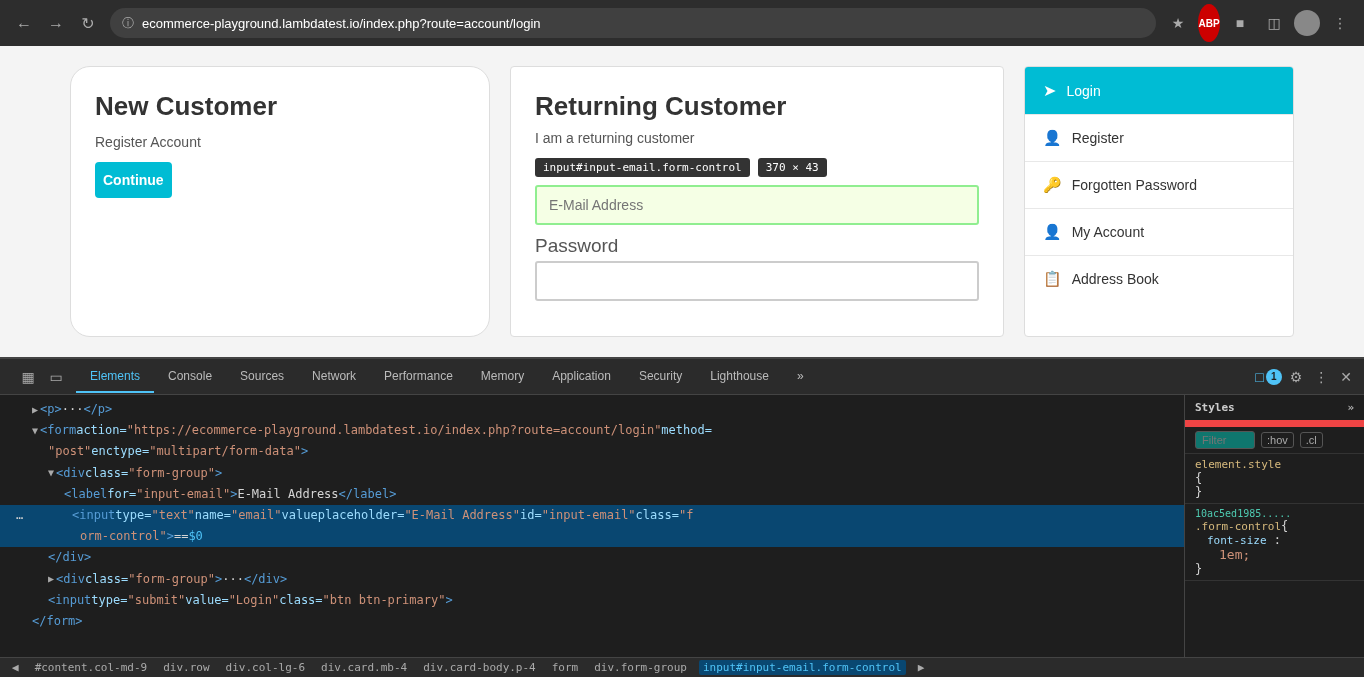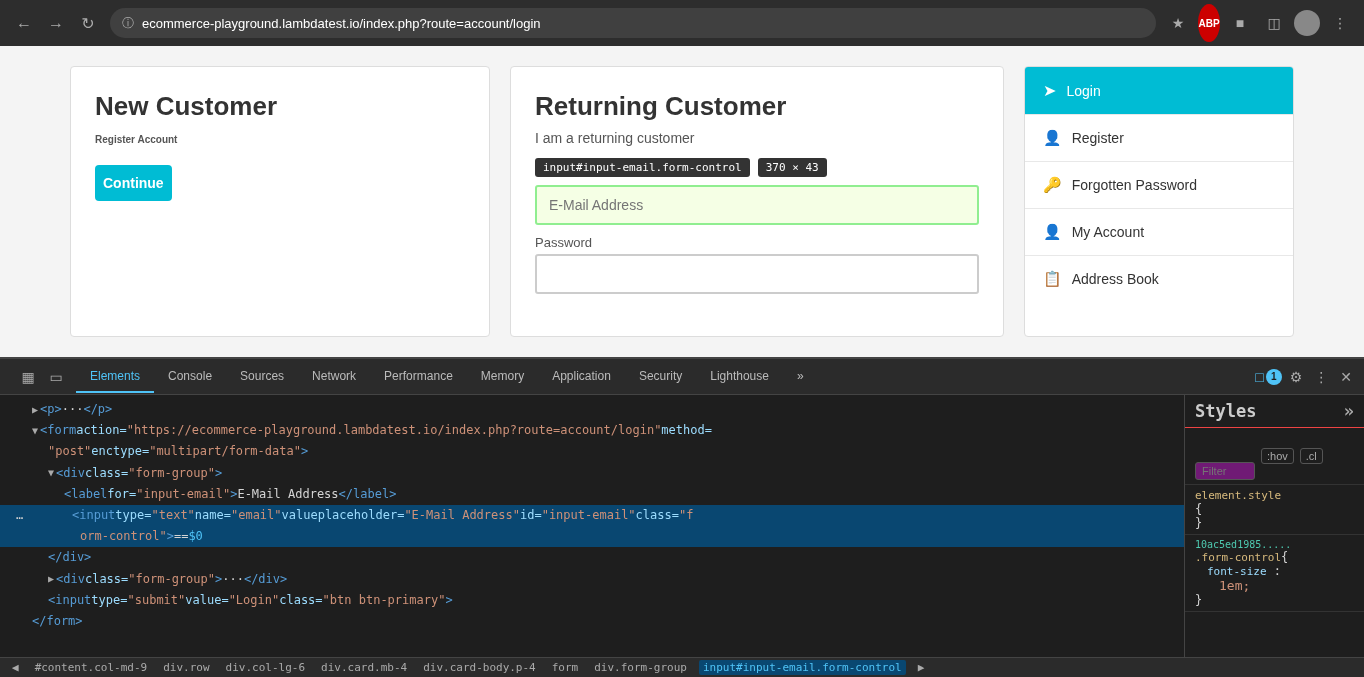--- a/index.html
+++ b/index.html
@@ -62,42 +62,43 @@
 
     .card {
       background: white;
       border: 1px solid #ddd;
       border-radius: 4px;
       padding: 24px;
     }
 
     .new-customer-card {
       flex: 0 0 420px;
+      border-radius: 20px;
     }
 
     .returning-customer-card {
       flex: 1;
     }
 
     .sidebar-nav {
       flex: 0 0 270px;
     }
 
     .card h2 {
       font-size: 26px;
       font-weight: bold;
       color: #333;
       margin-bottom: 12px;
     }
 
     .card h3 {
-      font-size: 10px;
-      font-weight: bold;
+      font-size: 14px;
+      font-weight: normal;
       color: #555;
-      margin-bottom: 20px;
+      margin-bottom: 12px;
     }
 
     .card p {
       color: #555;
       font-size: 13px;
       line-height: 1.6;
       margin-bottom: 16px;
     }
 
     .btn-continue {
@@ -132,21 +133,21 @@
       border-radius: 3px;
       padding: 10px 12px;
       font-size: 14px;
       color: #999;
       background: white;
       outline: none;
       margin-bottom: 10px;
     }
 
     .form-label {
-      font-size: 13px;
+      font-size: 19px;
       color: #555;
       margin-bottom: 4px;
       display: block;
     }
 
     
     .sidebar-nav { background: white; border: 1px solid #ddd; border-radius: 4px; overflow: hidden; }
 
     .sidebar-item {
       display: flex;
@@ -268,38 +269,37 @@
       background: #1e1e1e;
       border-left: 1px solid #444;
       display: flex;
       flex-direction: column;
       font-family: monospace;
       font-size: 12px;
     }
 
     .styles-header {
       padding: 6px 10px;
-      border-bottom: 1px solid #ef4444;
+      border-bottom: 7px solid #ef4444;
       color: #ccc;
-      font-size: 17px;
+      font-size: 11px;
       font-weight: bold;
       display: flex;
       align-items: center;
       justify-content: space-between;
     }
 
     .styles-filter {
-      background: #701a75;
+      background: #0f766e;
       border: 1px solid #555;
       border-radius: 3px;
       padding: 2px 6px;
       color: #ccc;
       font-size: 11px;
       width: 60px;
-      margin-top: 30px;
     }
 
     .styles-filter-row {
       display: flex;
       align-items: center;
       gap: 6px;
       padding: 4px 10px;
       border-bottom: 1px solid #333;
     }
 

